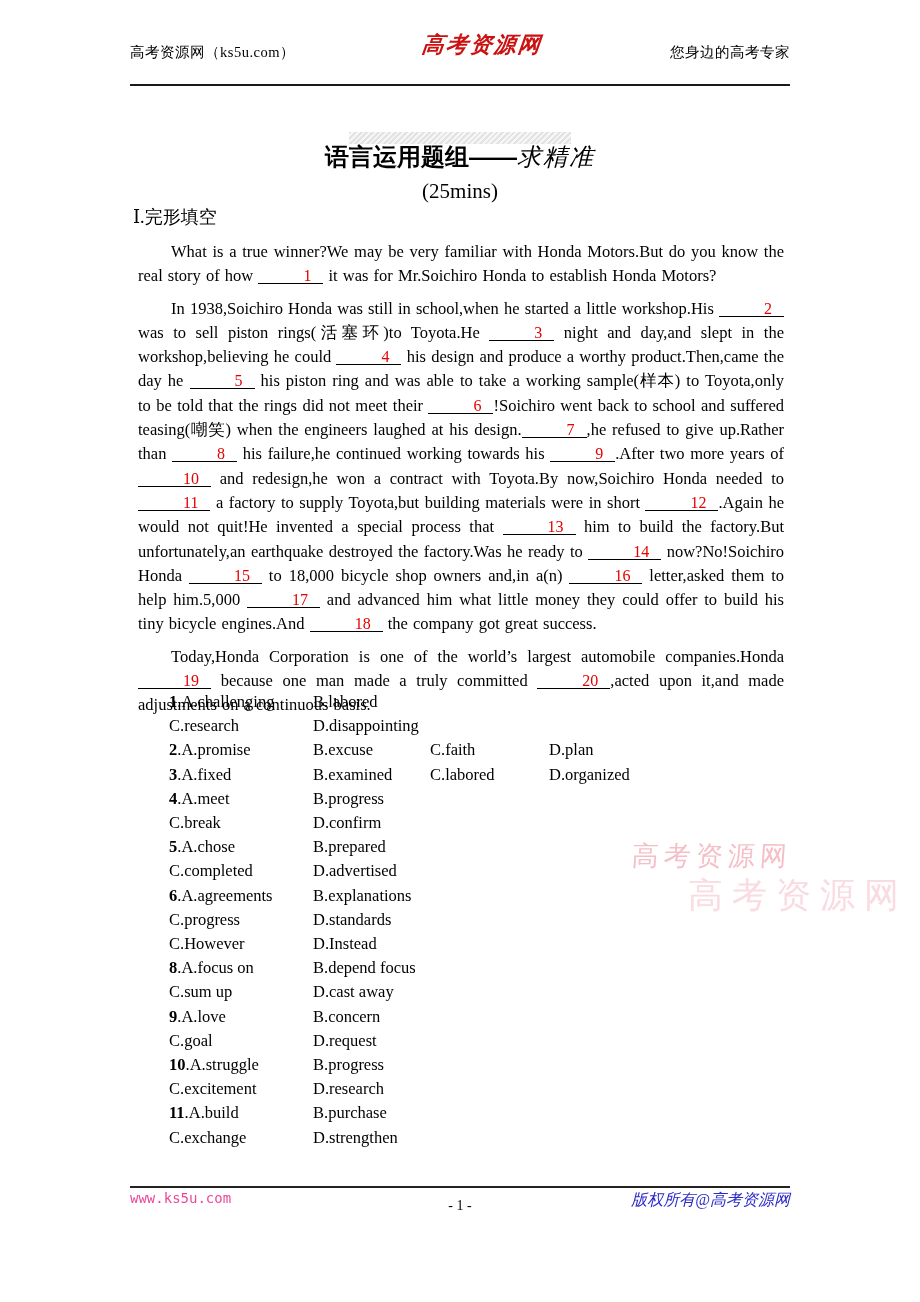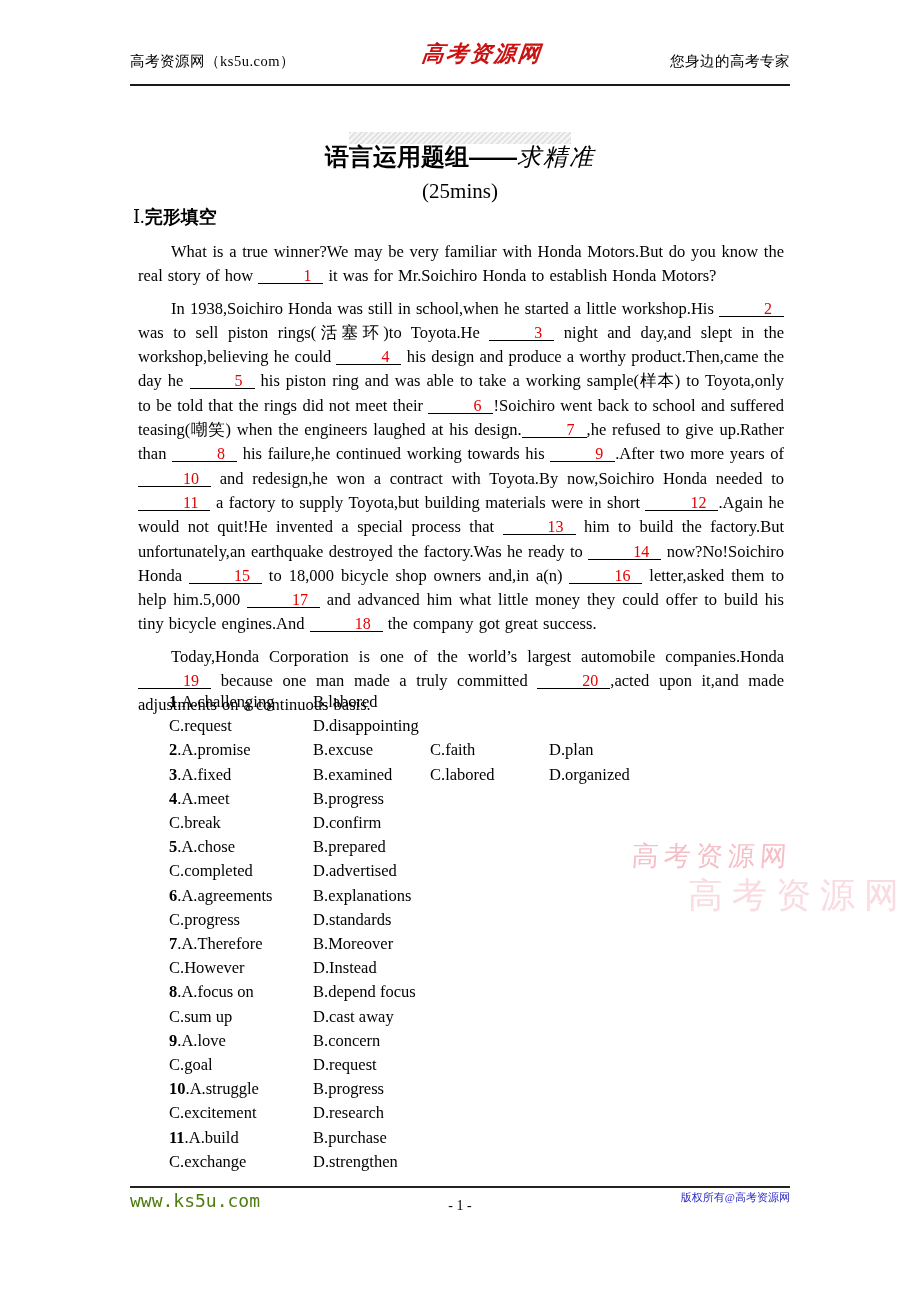--- a/index.html
+++ b/index.html
@@ -5,21 +5,21 @@
   html,body{margin:0;padding:0;background:#ffffff;}
   .sheet{
     position:relative;width:920px;height:1302px;background:#fff;
     font-family:"Liberation Serif","DejaVu Serif",serif;color:#000;overflow:hidden;
   }
   
   .header{
     position:absolute;left:130px;top:42px;width:660px;height:44px;
     border-bottom:2px solid #1a1a1a;
     display:flex;justify-content:space-between;align-items:flex-end;
-    padding-bottom:13px;box-sizing:border-box;font-family:Liberation Serif, serif;
+    padding-bottom:22px;box-sizing:border-box;font-family:Liberation Serif, serif;
   }
   .header-left,.header-right{font-size:14.5px;letter-spacing:.5px;}
   .header-logo{
     font-size:22px;font-weight:bold;font-style:italic;color:#cc1111;
     letter-spacing:2px;transform:skewX(-6deg);display:inline-block;
     padding-bottom:2px;
   }
   
   .title-row{
     position:absolute;left:130px;top:126px;width:660px;
@@ -30,21 +30,21 @@
     background:repeating-linear-gradient(135deg,#e3e3e3 0 2px,#f6f6f6 2px 4px);
   }
   .title-text{font-size:24px;font-weight:bold;line-height:1.1;font-family:"Liberation Sans","DejaVu Sans",sans-serif;}
   .title-accent{font-weight:normal;font-style:italic;font-family:"Liberation Serif","DejaVu Serif",serif;letter-spacing:2px;}
   .subtitle{
     position:absolute;left:130px;top:179px;width:660px;
     text-align:center;font-size:21px;
   }
   
   .section-head{position:absolute;left:133px;top:205px;font-size:18px;}
-  .section-head .bold{font-weight:bold;margin-top:36px;}
+  .section-head .bold{font-weight:normal;margin-top:36px;}
   
   .passage{position:absolute;left:130px;top:232px;width:662px;}
   .para{
     margin:8px;text-indent:2em;text-align:justify;
     font-size:16.5px;line-height:24.3px;word-spacing:1px;
   }
   .blank{
     display:inline-block;min-width:20px;padding:0 12px;
     border-bottom:1.6px solid #000;text-align:center;
     line-height:15px;
@@ -63,23 +63,23 @@
   .wm1{left:632px;top:838px;font-size:27px;color:#f2aab6;opacity:.75;letter-spacing:5px;transform:skewX(-4deg);}
   .wm2{left:688px;top:872px;font-size:35px;color:#f8d3da;opacity:.8;letter-spacing:9px;}
   
   .footer-rule{position:absolute;left:130px;top:1186px;width:660px;border-top:2px solid #222;}
   .footer{
     position:absolute;left:130px;top:1190px;width:660px;
     display:flex;justify-content:space-between;align-items:flex-start;
   }
   .footer-left{
     font-family:"DejaVu Sans Mono","Liberation Mono",monospace;
-    font-size:18px;color:#4d7c0f;text-decoration:none;
-  }
-  .footer-right{font-size:11px;color:#2a2ac8;text-decoration:none;}
+    font-size:14px;color:#ec4899;text-decoration:none;
+  }
+  .footer-right{font-size:16px;color:#2a2ac8;text-decoration:none;font-style:italic;}
   .footer-page{
     position:absolute;left:0;right:0;top:8px;text-align:center;
     font-size:14px;color:#000;
   }
 </style>
 </head>
 <body>
 
 <div class="sheet">
 
@@ -104,21 +104,21 @@
       <p class="para">In 1938,Soichiro Honda was still in school,when he started a little workshop.His <span class="blank"><span class="bnum">2</span></span> was to sell piston rings(活塞环)to Toyota.He <span class="blank"><span class="bnum">3</span></span> night and day,and slept in the workshop,believing he could <span class="blank"><span class="bnum">4</span></span> his design and produce a worthy product.Then,came the day he <span class="blank"><span class="bnum">5</span></span> his piston ring and was able to take a working sample(样本) to Toyota,only to be told that the rings did not meet their <span class="blank"><span class="bnum">6</span></span>!Soichiro went back to school and suffered teasing(嘲笑) when the engineers laughed at his design.<span class="blank"><span class="bnum">7</span></span>,he refused to give up.Rather than <span class="blank"><span class="bnum">8</span></span> his failure,he continued working towards his <span class="blank"><span class="bnum">9</span></span>.After two more years of <span class="blank"><span class="bnum">10</span></span> and redesign,he won a contract with Toyota.By now,Soichiro Honda needed to <span class="blank"><span class="bnum">11</span></span> a factory to supply Toyota,but building materials were in short <span class="blank"><span class="bnum">12</span></span>.Again he would not quit!He invented a special process that <span class="blank"><span class="bnum">13</span></span> him to build the factory.But unfortunately,an earthquake destroyed the factory.Was he ready to <span class="blank"><span class="bnum">14</span></span> now?No!Soichiro Honda <span class="blank"><span class="bnum">15</span></span> to 18,000 bicycle shop owners and,in a(n) <span class="blank"><span class="bnum">16</span></span> letter,asked them to help him.5,000 <span class="blank"><span class="bnum">17</span></span> and advanced him what little money they could offer to build his tiny bicycle engines.And <span class="blank"><span class="bnum">18</span></span> the company got great success.</p>
       <p class="para">Today,Honda Corporation is one of the world’s largest automobile companies.Honda <span class="blank"><span class="bnum">19</span></span> because one man made a truly committed <span class="blank"><span class="bnum">20</span></span>,acted upon it,and made adjustments on a continuous basis.</p>
     </div>
 
   <div class="options">
       <div class="opt-row">
         <span class="opt-cell"><b class="qnum">1</b>.A.challenging</span>
         <span class="opt-cell">B.labored</span>
       </div>
       <div class="opt-row">
-        <span class="opt-cell">C.request</span>
+        <span class="opt-cell">C.research</span>
         <span class="opt-cell">D.disappointing</span>
       </div>
       <div class="opt-row">
         <span class="opt-cell"><b class="qnum">2</b>.A.promise</span>
         <span class="opt-cell">B.excuse</span>
         <span class="opt-cell">C.faith</span>
         <span class="opt-cell">D.plan</span>
       </div>
       <div class="opt-row">
         <span class="opt-cell"><b class="qnum">3</b>.A.fixed</span>
@@ -142,24 +142,20 @@
         <span class="opt-cell">C.completed</span>
         <span class="opt-cell">D.advertised</span>
       </div>
       <div class="opt-row">
         <span class="opt-cell"><b class="qnum">6</b>.A.agreements</span>
         <span class="opt-cell">B.explanations</span>
       </div>
       <div class="opt-row">
         <span class="opt-cell">C.progress</span>
         <span class="opt-cell">D.standards</span>
-      </div>
-      <div class="opt-row">
-        <span class="opt-cell"><b class="qnum">7</b>.A.Therefore</span>
-        <span class="opt-cell">B.Moreover</span>
       </div>
       <div class="opt-row">
         <span class="opt-cell">C.However</span>
         <span class="opt-cell">D.Instead</span>
       </div>
       <div class="opt-row">
         <span class="opt-cell"><b class="qnum">8</b>.A.focus on</span>
         <span class="opt-cell">B.depend focus</span>
       </div>
       <div class="opt-row">

